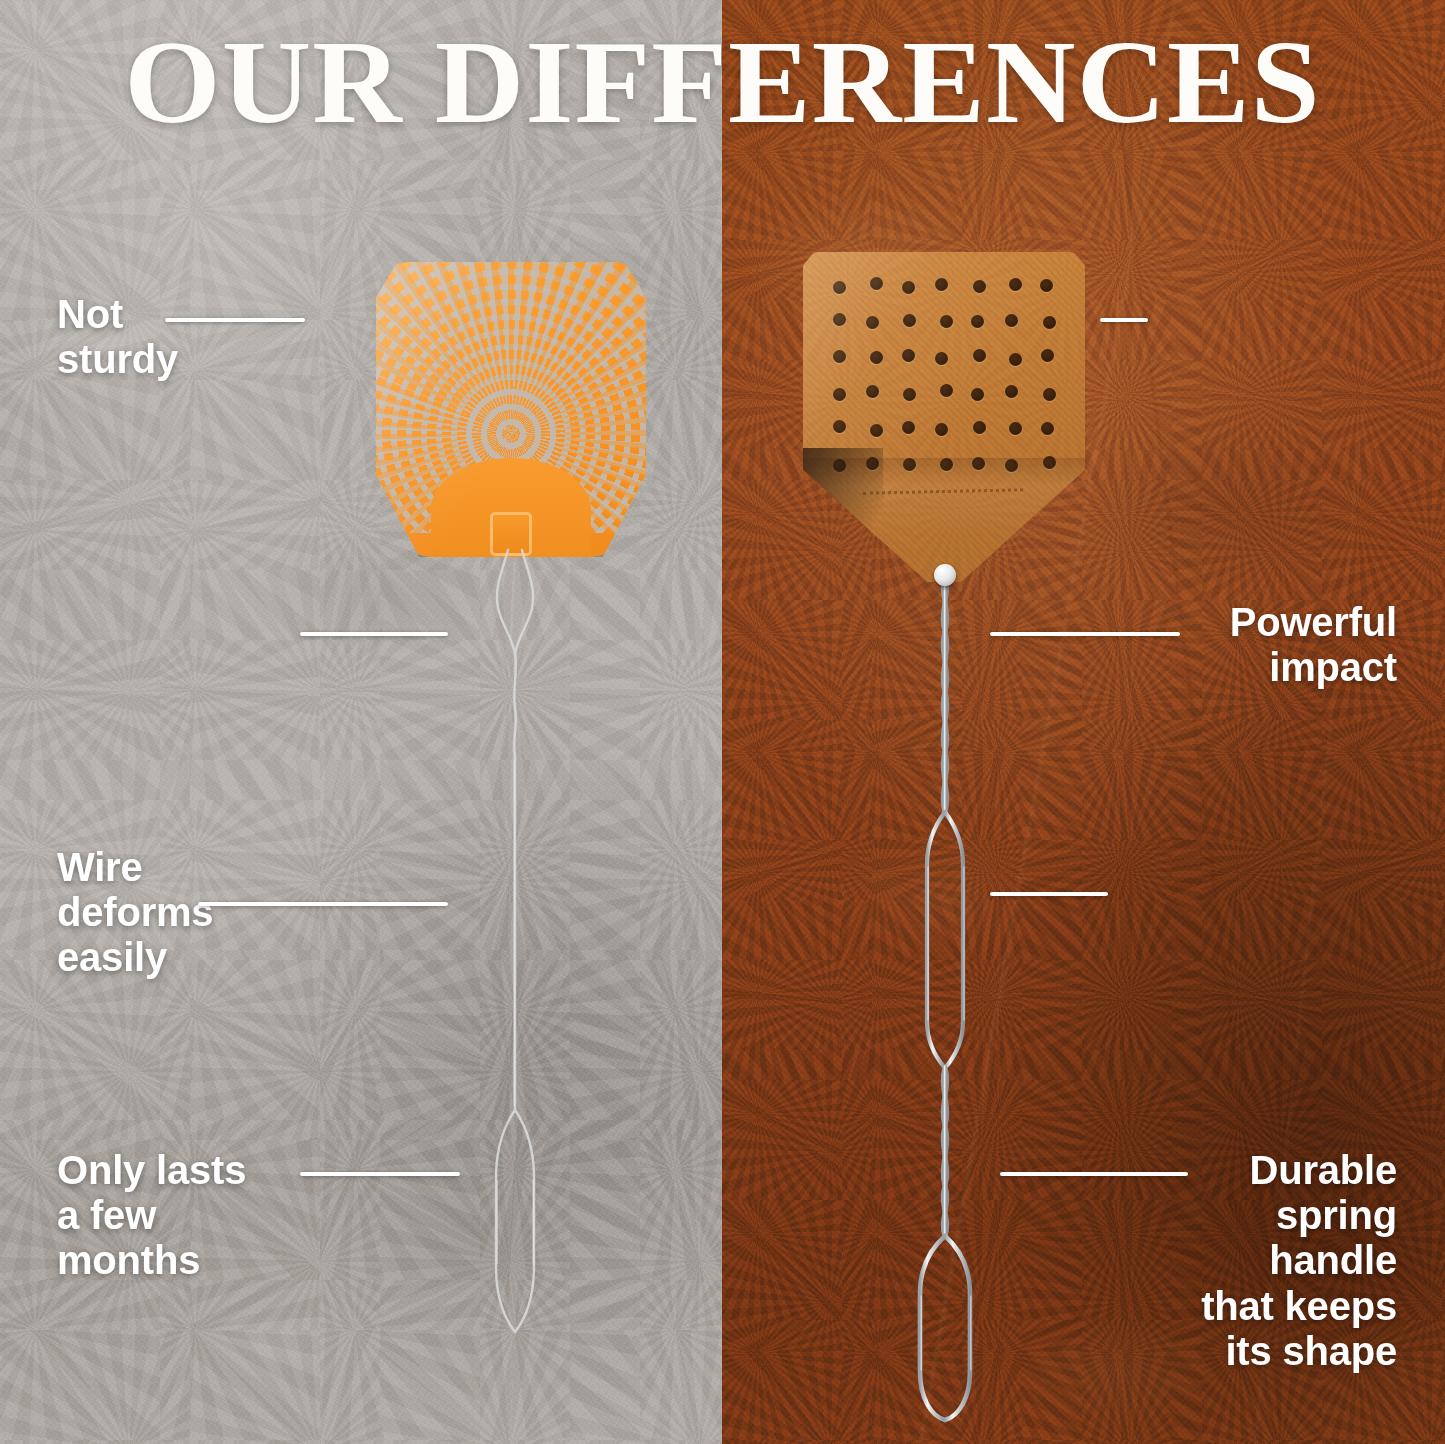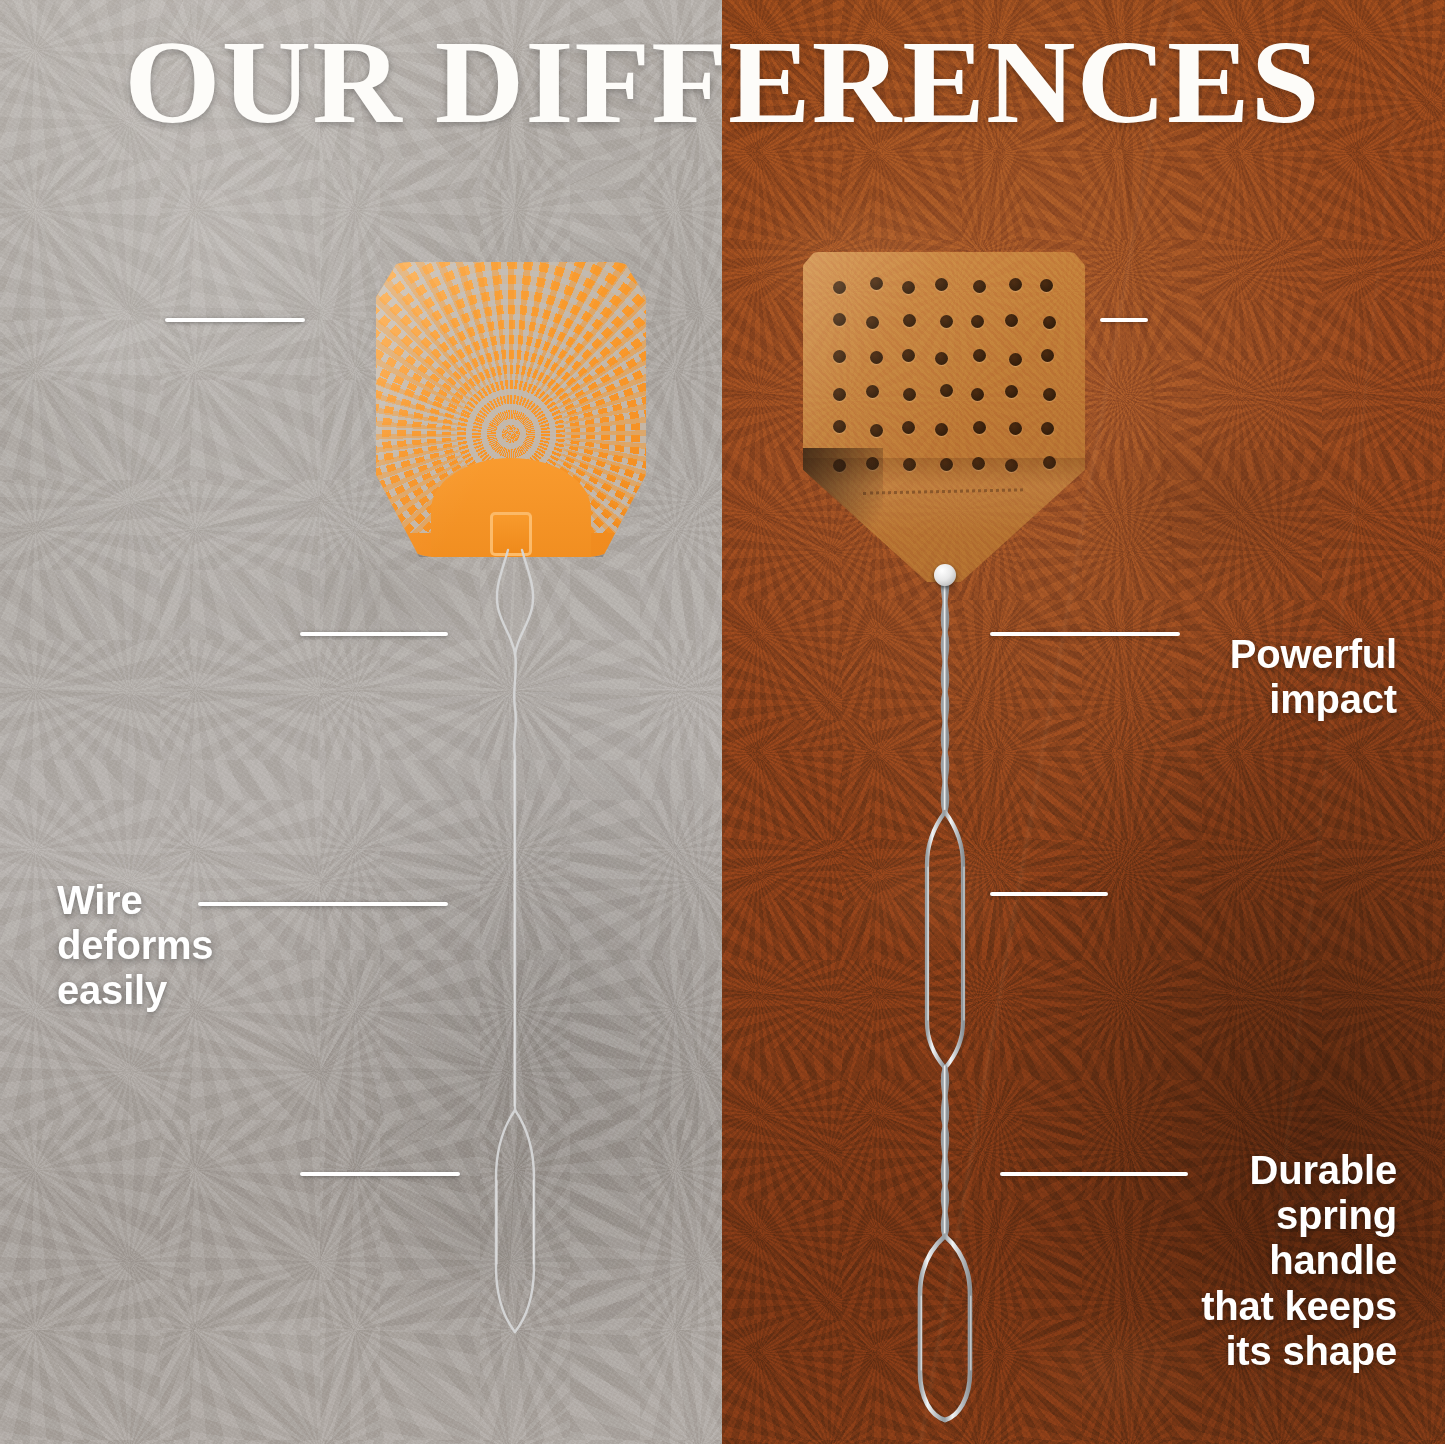--- a/index.html
+++ b/index.html
@@ -437,34 +437,39 @@
         <g fill="none" stroke="#ffffff" stroke-width="1.1" stroke-linecap="round" opacity="0.6">
           <path d="M26,295 L26,448"></path>
           <path d="M62,295 L62,448"></path>
           <path d="M19.2,724 L19.2,798"></path>
           <path d="M68.8,724 L68.8,798"></path>
         </g>
       </svg>
     </div>
   </div>
 
+  <div class="callout left" style="top:292px;">Not
+sturdy</div>
   <div class="leader" style="left:165px; top:318px; width:140px;"></div>
 
   <div class="leader" style="left:300px; top:632px; width:148px;"></div>
 
-  <div class="callout left" style="top:878px;">Wire
+  <div class="callout left" style="top:845px;">Wire
 deforms
 easily</div>
   <div class="leader" style="left:198px; top:902px; width:250px;"></div>
 
+  <div class="callout left" style="top:1148px;">Only lasts
+a few
+months</div>
   <div class="leader" style="left:300px; top:1172px; width:160px;"></div>
 
   <div class="leader" style="left:1100px; top:318px; width:48px;"></div>
 
-  <div class="callout right" style="top:632px;">Powerful
+  <div class="callout right" style="top:600px;">Powerful
 impact</div>
   <div class="leader" style="left:990px; top:632px; width:190px;"></div>
 
   <div class="leader" style="left:990px; top:892px; width:118px;"></div>
 
   <div class="callout right" style="top:1148px;">Durable
 spring
 handle
 that keeps
 its shape</div>

